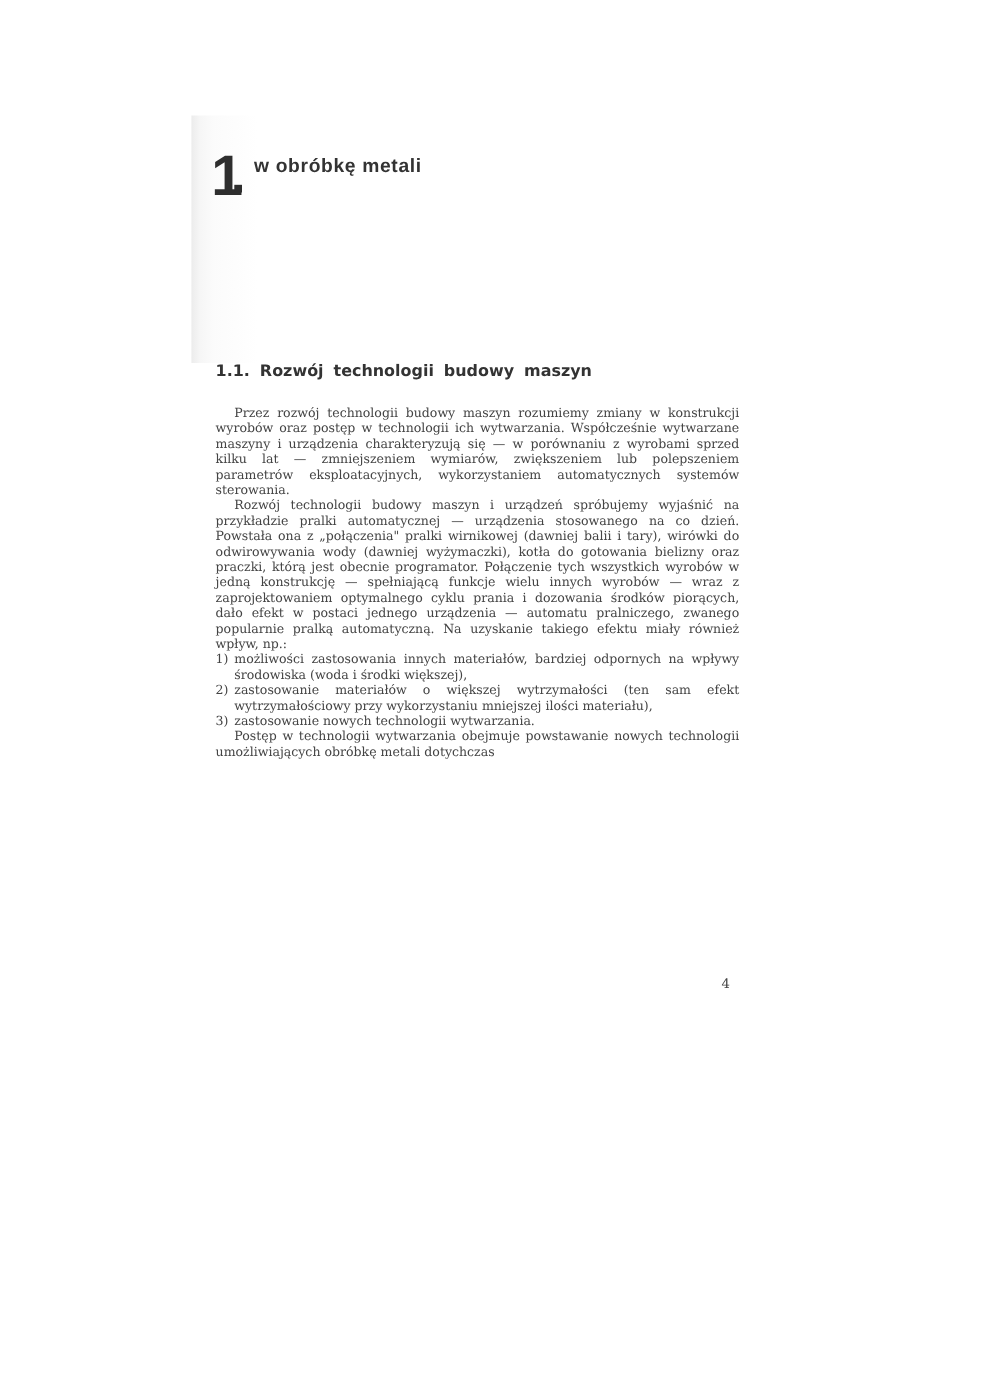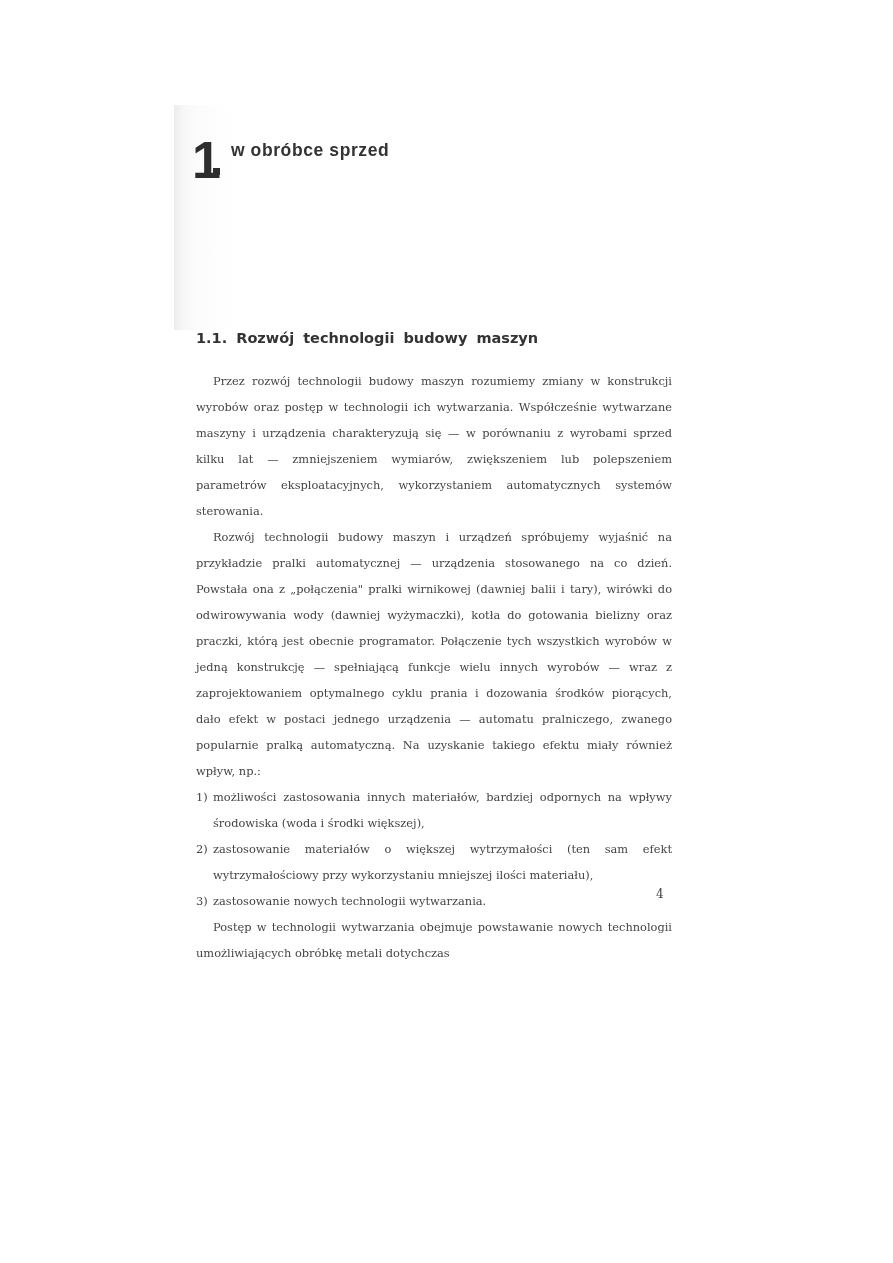--- a/index.html
+++ b/index.html
@@ -25,42 +25,42 @@
     margin-left: 12px; font-family: "Liberation Sans", sans-serif; font-weight: bold; font-size: 17.5px;
     line-height: 17px; color: #333; letter-spacing: 0.6px; margin-top: 2px;
   }
   .section-title {
     position: absolute; left: 196px; top: 330px;
     font-family: "DejaVu Sans", sans-serif; font-weight: bold; font-size: 14.5px; color: #333;
     word-spacing: 4px;
   }
   .body {
     position: absolute; left: 196px; top: 368px; width: 476px;
-    font-size: 11.4px; line-height: 26px; text-align: justify; color: #444;
+    font-size: 11.4px; line-height: 14px; text-align: justify; color: #444;
   }
   .body p { margin: 0; text-indent: 17px; }
   .body ol { margin: 0; padding: 0; list-style: none; }
   .body ol li { position: relative; padding-left: 17px; }
   .body ol li .num { position: absolute; left: 0; top: 0; }
   .page-number {
     position: absolute; left: 656px; top: 887px; font-size: 12px; color: #444;
   }
 </style>
 </head>
 <body>
 
 <div class="shade"></div>
 
 <div class="chapter">
   <div style="position:relative;">
     <span class="chapter-num">1</span>
     <span class="chapter-dot"></span>
   </div>
   <div class="chapter-title">
-    <div>w obróbce sprzed</div>
+    <div>w obróbkę metali</div>
   </div>
 </div>
 
 <div class="section-title">1.1. Rozwój technologii budowy maszyn</div>
 
 <div class="body">
   <p>Przez rozwój technologii budowy maszyn rozumiemy zmiany w konstrukcji wyrobów oraz postęp w technologii ich wytwarzania. Współcześnie wytwarzane maszyny i urządzenia charakteryzują się — w porównaniu z wyrobami sprzed kilku lat — zmniejszeniem wymiarów, zwiększeniem lub polepszeniem parametrów eksploatacyjnych, wykorzystaniem automatycznych systemów sterowania.</p>
   <p>Rozwój technologii budowy maszyn i urządzeń spróbujemy wyjaśnić na przykładzie pralki automatycznej — urządzenia stosowanego na co dzień. Powstała ona z „połączenia" pralki wirnikowej (dawniej balii i tary), wirówki do odwirowywania wody (dawniej wyżymaczki), kotła do gotowania bielizny oraz praczki, którą jest obecnie programator. Połączenie tych wszystkich wyrobów w jedną konstrukcję — spełniającą funkcje wielu innych wyrobów — wraz z zaprojektowaniem optymalnego cyklu prania i dozowania środków piorących, dało efekt w postaci jednego urządzenia — automatu pralniczego, zwanego popularnie pralką automatyczną. Na uzyskanie takiego efektu miały również wpływ, np.:</p>
   <ol>
     <li>

